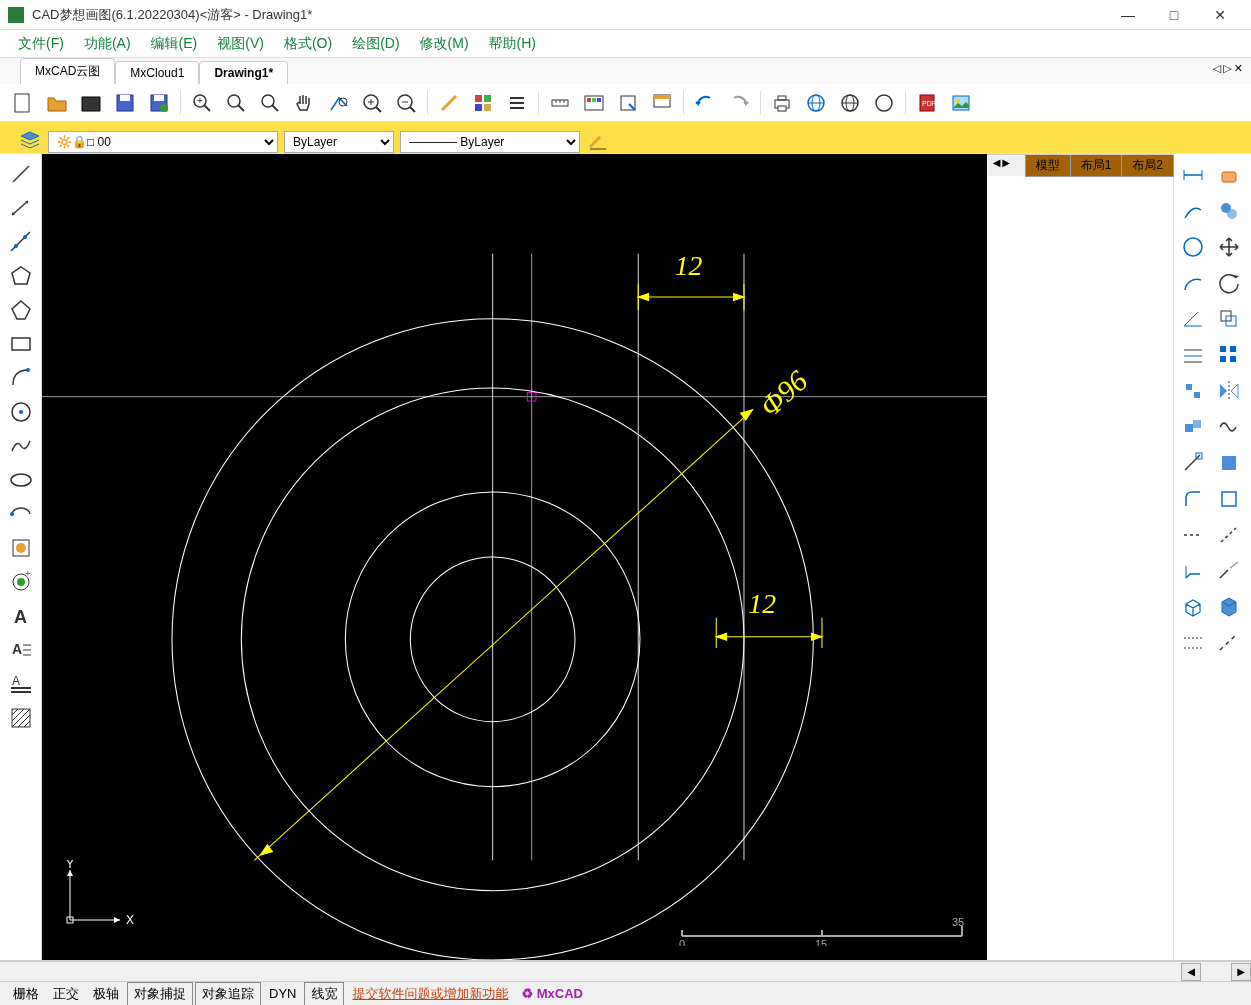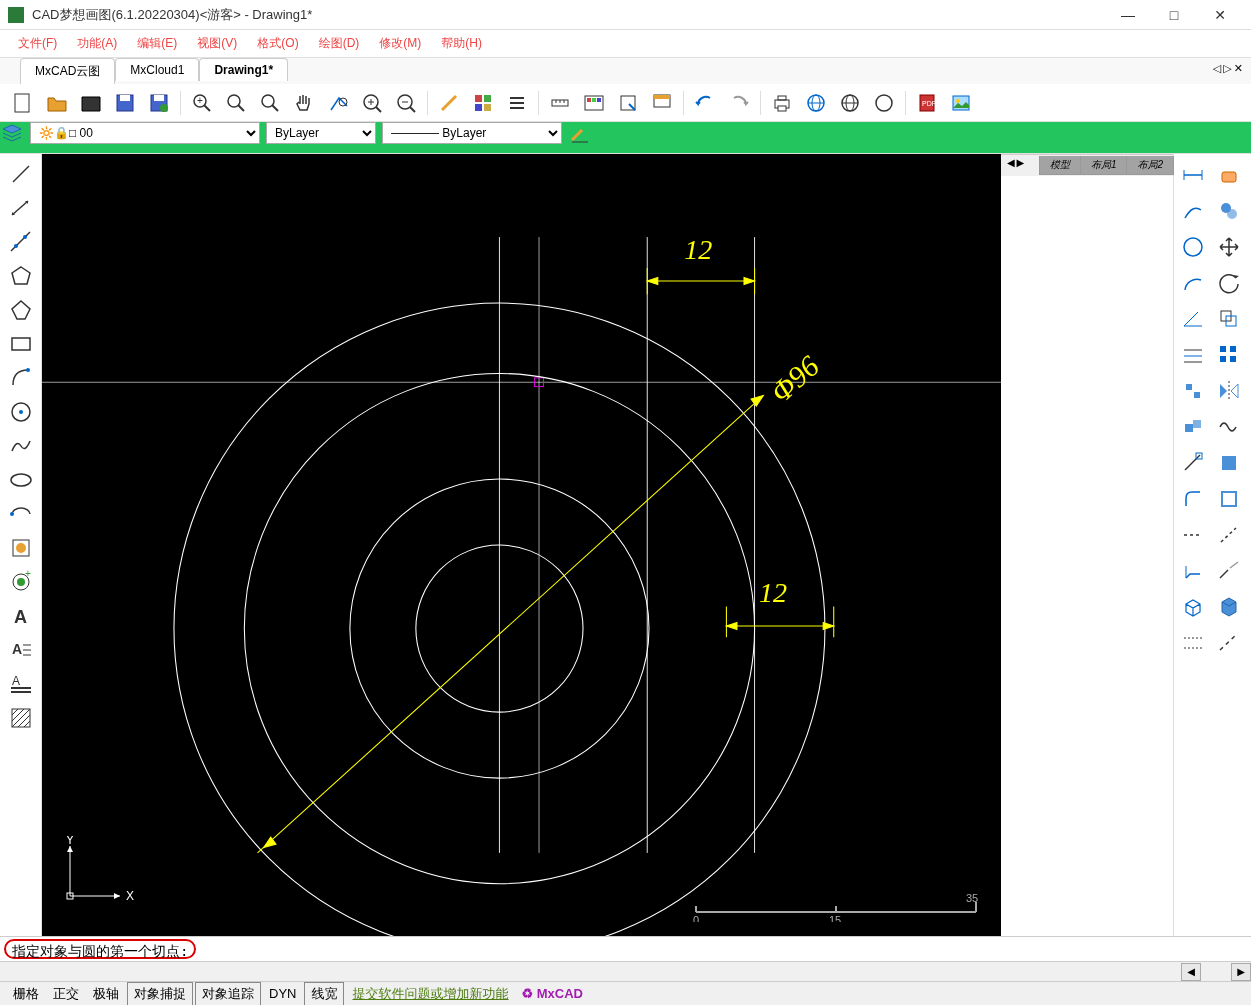--- a/index.html
+++ b/index.html
@@ -3,52 +3,52 @@
 <meta charset="utf-8">
 <style>
 * { box-sizing: border-box; margin: 0; padding: 0; }
 body { font-family: "Microsoft YaHei", Arial, sans-serif; font-size: 12px; background: #f0f0f0; width: 1251px; height: 1005px; overflow: hidden; display: flex; flex-direction: column; }
 .titlebar { height: 30px; background: #fff; display: flex; align-items: center; padding: 0 8px; border-bottom: 1px solid #ddd; }
 .titlebar-icon { width: 16px; height: 16px; background: #2a7a3a; margin-right: 8px; }
 .titlebar-text { flex: 1; font-size: 13px; color: #333; }
 .win-controls { display: flex; }
 .win-btn { width: 46px; height: 30px; display: flex; align-items: center; justify-content: center; font-size: 14px; color: #333; }
 .menubar { height: 28px; background: #fff; display: flex; align-items: center; padding: 0 8px; border-bottom: 1px solid #e0e0e0; }
-.menu-item { padding: 4px 10px; font-size: 12px; color: #ef4444; }
-.doc-tabs { height: 26px; background: #f8f8f8; display: flex; align-items: flex-start; padding-left: 20px; position: relative; }
+.menu-item { padding: 4px 10px; font-size: 14px; color: #15803d; }
+.doc-tabs { height: 26px; background: #f8f8f8; display: flex; align-items: flex-end; padding-left: 20px; position: relative; }
 .doc-tab { padding: 4px 14px; border: 1px solid #ccc; border-bottom: none; background: #fff; margin-right: 0px; font-size: 12px; border-radius: 4px 4px 0 0; }
 .doc-tab.active { font-weight: bold; }
 .doc-tabs-right { position: absolute; right: 8px; top: 4px; display: flex; gap: 2px; font-size: 11px; }
 .toolbar { height: 38px; background: #fff; display: flex; align-items: center; padding: 0 8px; gap: 4px; border-bottom: 1px solid #e0e0e0; }
 .tb-btn { width: 30px; height: 30px; display: flex; align-items: center; justify-content: center; border: 1px solid transparent; }
 .tb-sep { width: 1px; height: 24px; background: #ddd; margin: 0 2px; }
-.layer-bar { height: 32px; background: #22c55e; display: flex; align-items: flex-start; padding: 0 0; gap: 6px; border-bottom: 1px solid #e0e0e0; }
+.layer-bar { height: 32px; background: #fde047; display: flex; align-items: flex-end; padding: 0 18px; gap: 6px; border-bottom: 1px solid #e0e0e0; }
 .layer-icon { width: 24px; height: 24px; }
 .layer-select { height: 22px; border: 1px solid #aaa; font-size: 12px; padding: 0 4px; background: #fff; }
 .main-area { flex: 1; display: flex; overflow: hidden; }
 .left-tools { width: 42px; background: #fff; border-right: 1px solid #ddd; display: flex; flex-direction: column; align-items: center; padding-top: 4px; gap: 2px; }
 .lt-btn { width: 32px; height: 32px; display: flex; align-items: center; justify-content: center; }
 .right-tools { width: 78px; background: #fff; border-left: 1px solid #ddd; display: flex; flex-wrap: wrap; align-content: flex-start; padding: 4px 2px; gap: 2px; }
 .rt-btn { width: 34px; height: 34px; display: flex; align-items: center; justify-content: center; }
 .canvas-wrap { flex: 1; display: flex; flex-direction: row; background: #fff; }
 .canvas { flex: 1; background: #000; position: relative; overflow: hidden; }
 .layout-tabs { height: 22px; background: #f0f0f0; display: flex; align-items: center; padding-left: 38px; border-top: 1px solid #ccc; position: relative; }
 .layout-nav { position: absolute; left: 6px; top: 2px; display: flex; gap: 2px; font-size: 10px; }
-.layout-tab { padding: 2px 10px; border: 1px solid #999; border-top: none; background: #a3a3a3; font-size: 10px; margin-right: -1px; font-style: italic; }
+.layout-tab { padding: 2px 10px; border: 1px solid #999; border-top: none; background: #a16207; font-size: 12px; margin-right: -1px; }
 .cmd-area { background: #fff; border-top: 1px solid #ccc; font-family: "SimSun", monospace; font-size: 14px; }
 .cmd-line { padding: 2px 6px; height: 20px; }
 .cmd-prompt { padding: 2px 6px; border: 2px solid #d00; border-radius: 10px; display: inline-block; margin: 2px 4px; height: 20px; line-height: 16px; }
 .scrollbar-row { height: 20px; background: #f0f0f0; border-top: 1px solid #ccc; display: flex; align-items: center; position: relative; }
 .scroll-arrow { width: 20px; height: 18px; border: 1px solid #aaa; background: #e8e8e8; display: flex; align-items: center; justify-content: center; font-size: 10px; }
 .statusbar { height: 24px; background: #f0f0f0; border-top: 1px solid #ccc; display: flex; align-items: center; padding: 0 6px; font-size: 13px; }
 .status-left { flex: 1; }
 .status-item { padding: 2px 6px; margin: 0 1px; }
 .status-item.boxed { border: 1px solid #888; }
 .brand { color: #a21caf; font-weight: bold; margin-left: 6px; }
-.link-blue { color: #4d7c0f; text-decoration: underline; }
+.link-blue { color: #c2410c; text-decoration: underline; }
 svg { display: block; }
 .dim-text { fill: #ffff00; font-family: serif; font-style: italic; }
 .ucs { position: absolute; left: 18px; bottom: 20px; color: #fff; font-size: 12px; }
 .scale-bar { position: absolute; right: 20px; bottom: 14px; color: #aaa; font-size: 11px; }
 </style>
 </head>
 <body>
 
 <div class="titlebar">
   <div class="titlebar-icon"></div>
@@ -633,21 +633,20 @@
       </div>
     <div class="rt-btn">
         <svg width="26" height="26">
           <line x1="4" y1="20" x2="20" y2="5" stroke="#333" stroke-dasharray="4" stroke-width="1.5"></line>
         </svg>
       </div>
   </div>
 </div>
 
 <div class="cmd-area">
-  <div><span class="cmd-prompt">指定对象与圆的第一个切点:</span></div>
 </div>
 
 <div class="scrollbar-row">
   <div style="flex:1"></div>
   <div class="scroll-arrow">◀</div>
   <div style="width:30px"></div>
   <div class="scroll-arrow">▶</div>
 </div>
 
 <div class="statusbar">

